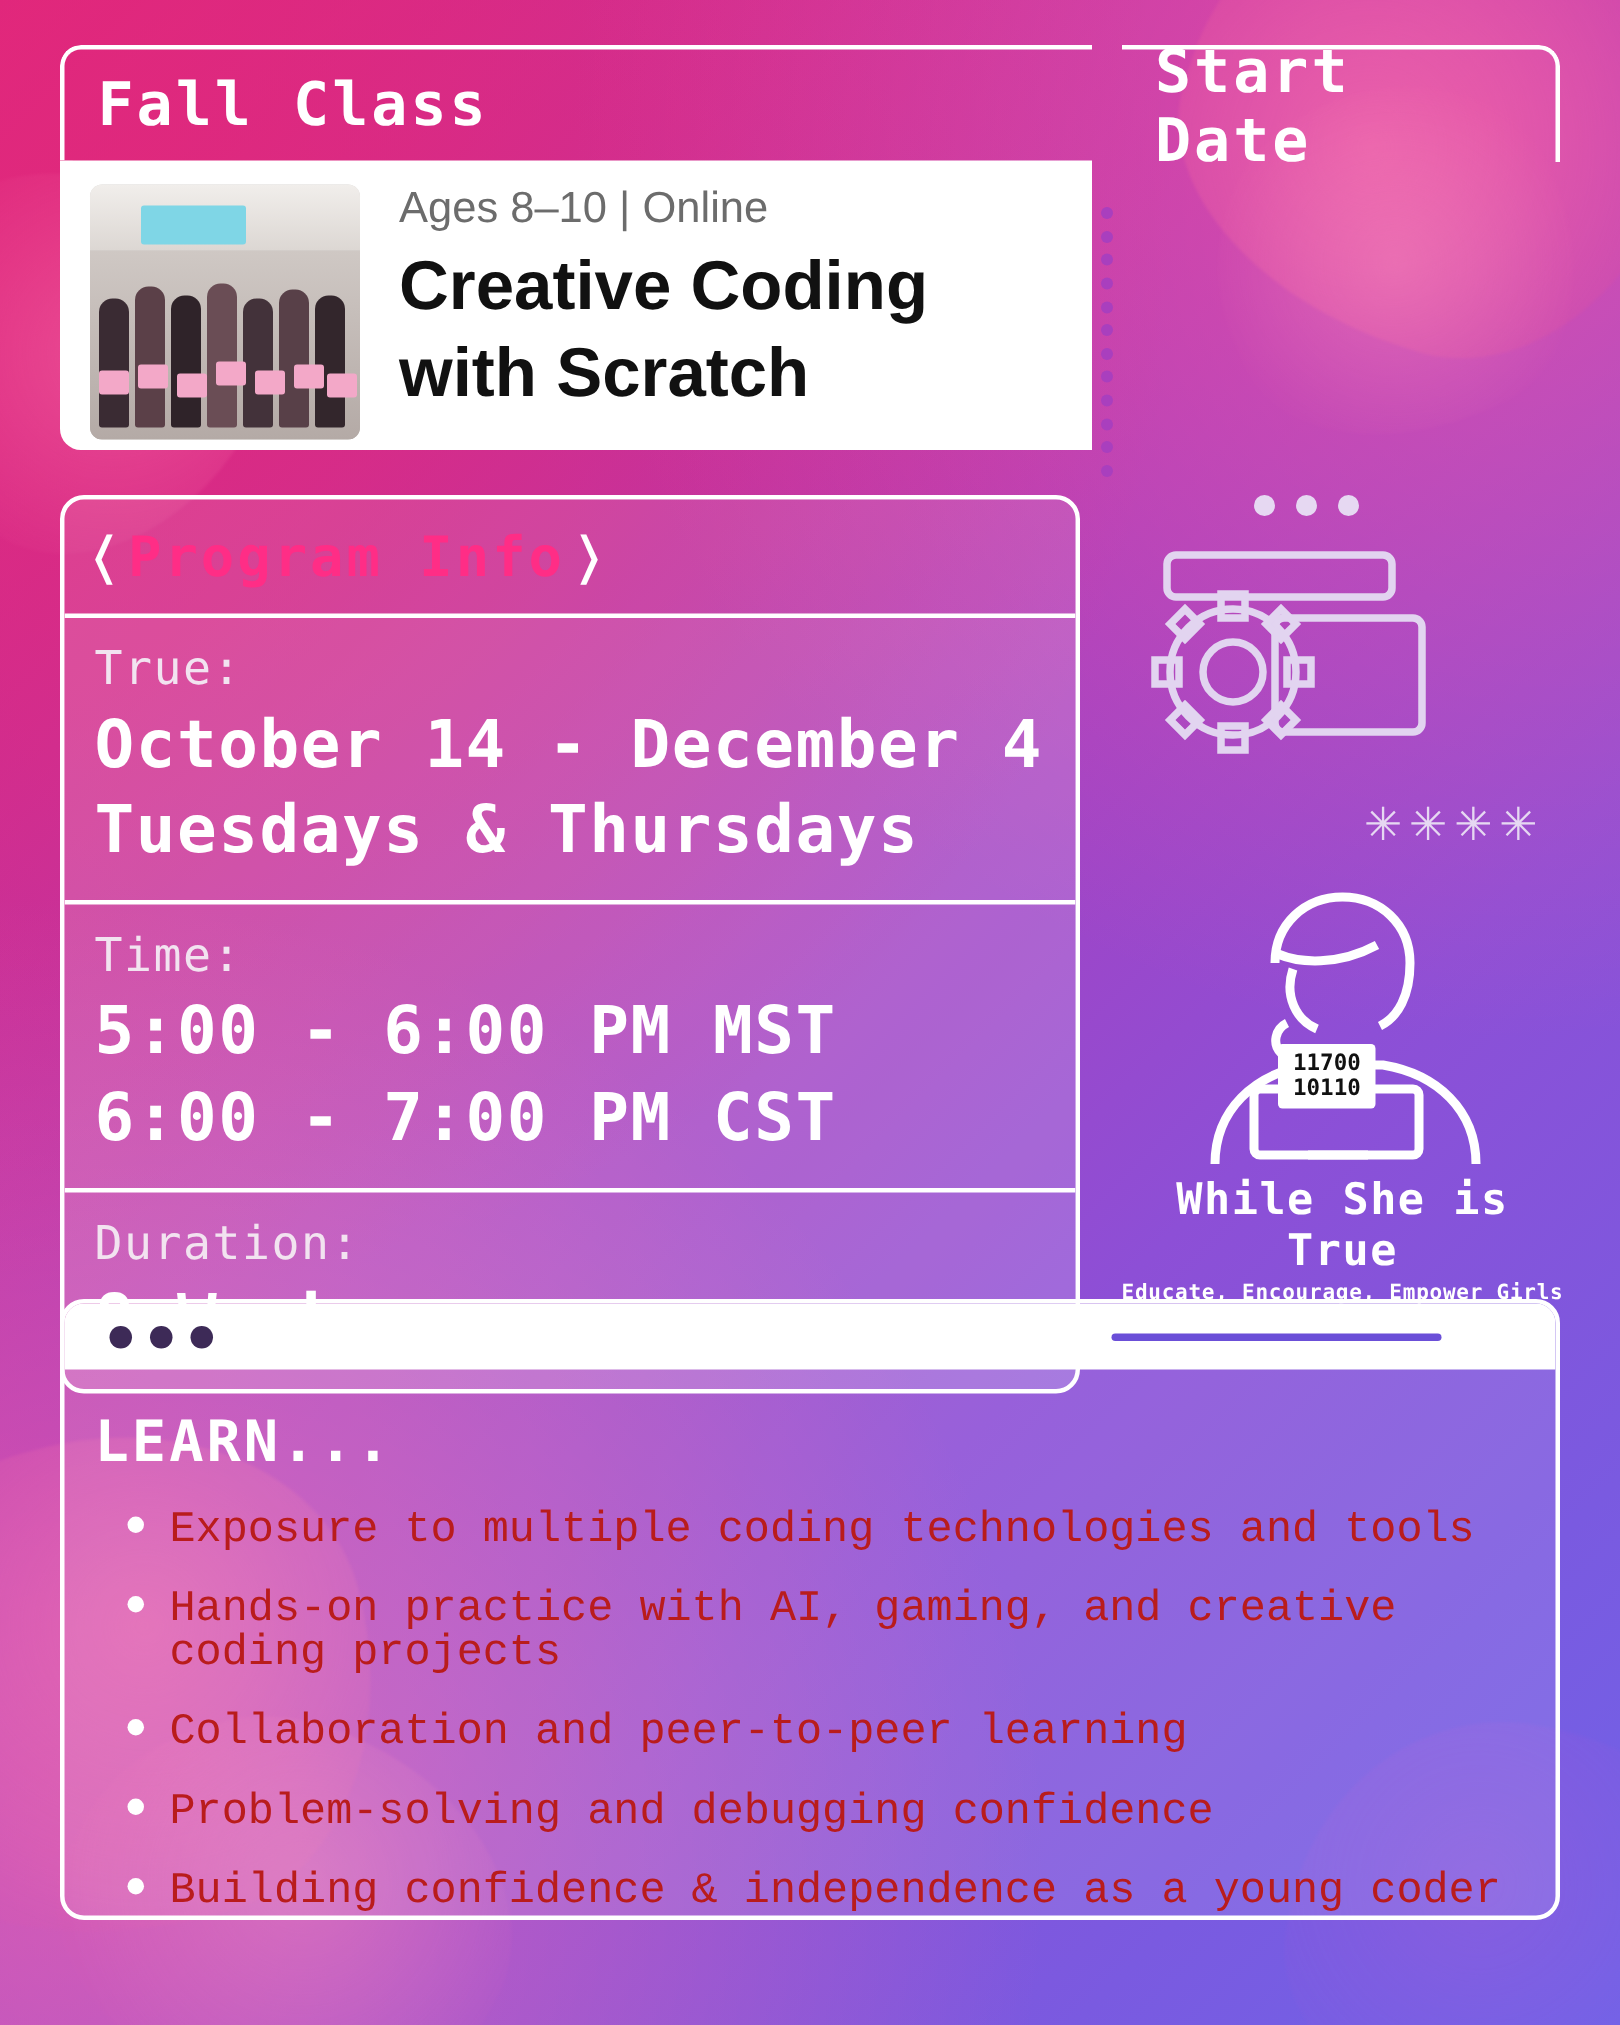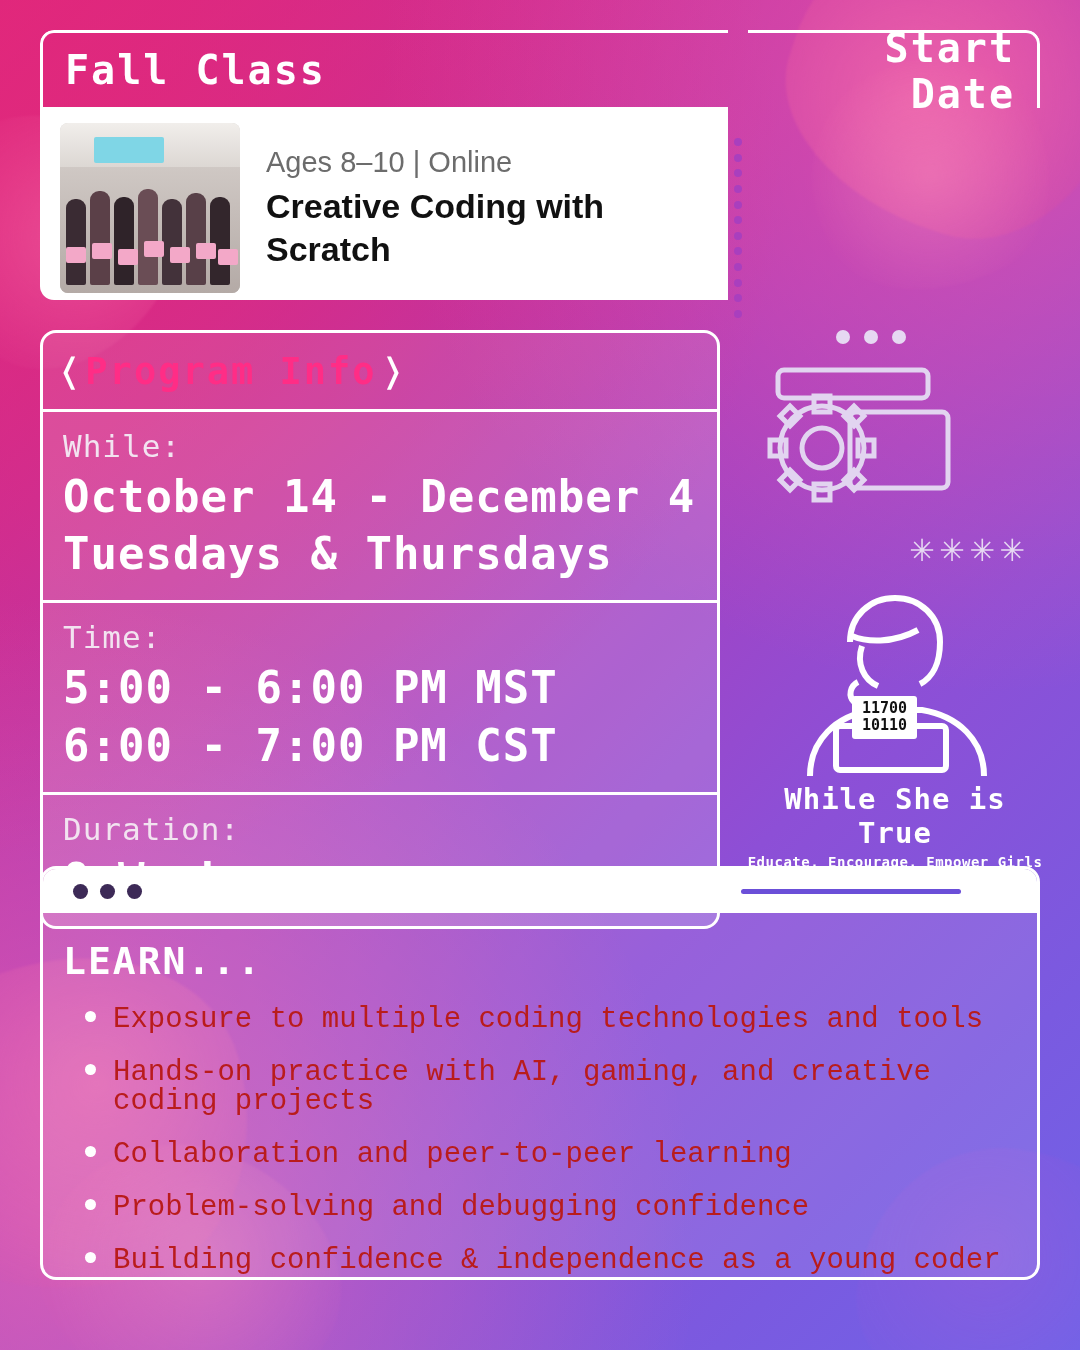--- a/index.html
+++ b/index.html
@@ -57,35 +57,33 @@
     overflow: hidden;
   }
   .ticket-head {
     height: 78px;
     border: 3px solid #ffffff;
     border-bottom: none;
     background: transparent;
     display: flex; align-items: center;
     padding: 14px 22px;
     border-radius: 14px 14px 0 0;
-    text-align: right;
   }
   .ticket-left .ticket-head { border-radius: 14px 0 0 0; border-right: none; }
   .ticket-right .ticket-head { border-radius: 0 14px 0 0; border-left: none; }
   .ticket-head-text {
     color: #ffffff;
     font-size: 40px;
     font-weight: bold;
     letter-spacing: 2px;
   }
   .ticket-body {
     flex: 1;
     background: #ffffff;
     display: flex;
-    align-items: center;
   }
   .ticket-left .ticket-body { border-radius: 0 0 0 14px; padding: 16px 20px; gap: 26px; }
   .ticket-right .ticket-body { border-radius: 0 0 14px 0; justify-content: center; }
 
   .photo {
     width: 180px; height: 170px;
     border-radius: 8px;
     overflow: hidden;
     flex: none;
     position: relative;
@@ -99,21 +97,21 @@
 
   .class-meta {
     color: #6c6c6c;
     font-family: "Liberation Sans", sans-serif;
     font-size: 29px;
     margin-bottom: 6px;
   }
   .class-title {
     color: #111111;
     font-family: "Liberation Sans", sans-serif;
-    font-size: 34px;
+    font-size: 46px;
     font-weight: bold;
     line-height: 1.25;
   }
 
   .perf {
     position: absolute;
     left: 694px; top: 108px;
     width: 6px; height: 180px;
     display: flex; flex-direction: column; justify-content: space-between;
   }
@@ -327,21 +325,21 @@
   </div>
 
   <div class="info-card">
     <div class="info-head">
       <span class="chev">〈</span>
       <span class="info-head-text" style="margin:0 10px;">Program Info</span>
       <span class="chev">〉</span>
     </div>
 
     <div class="info-row">
-      <div class="row-label">While:</div>
+      <div class="row-label">True:</div>
       <div class="row-value">October 14 - December 4</div>
       <div class="row-value">Tuesdays &amp; Thursdays</div>
     </div>
 
     <div class="info-row">
       <div class="row-label">Time:</div>
       <div class="row-value">5:00 - 6:00 PM MST</div>
       <div class="row-value">6:00 - 7:00 PM CST</div>
     </div>
 

